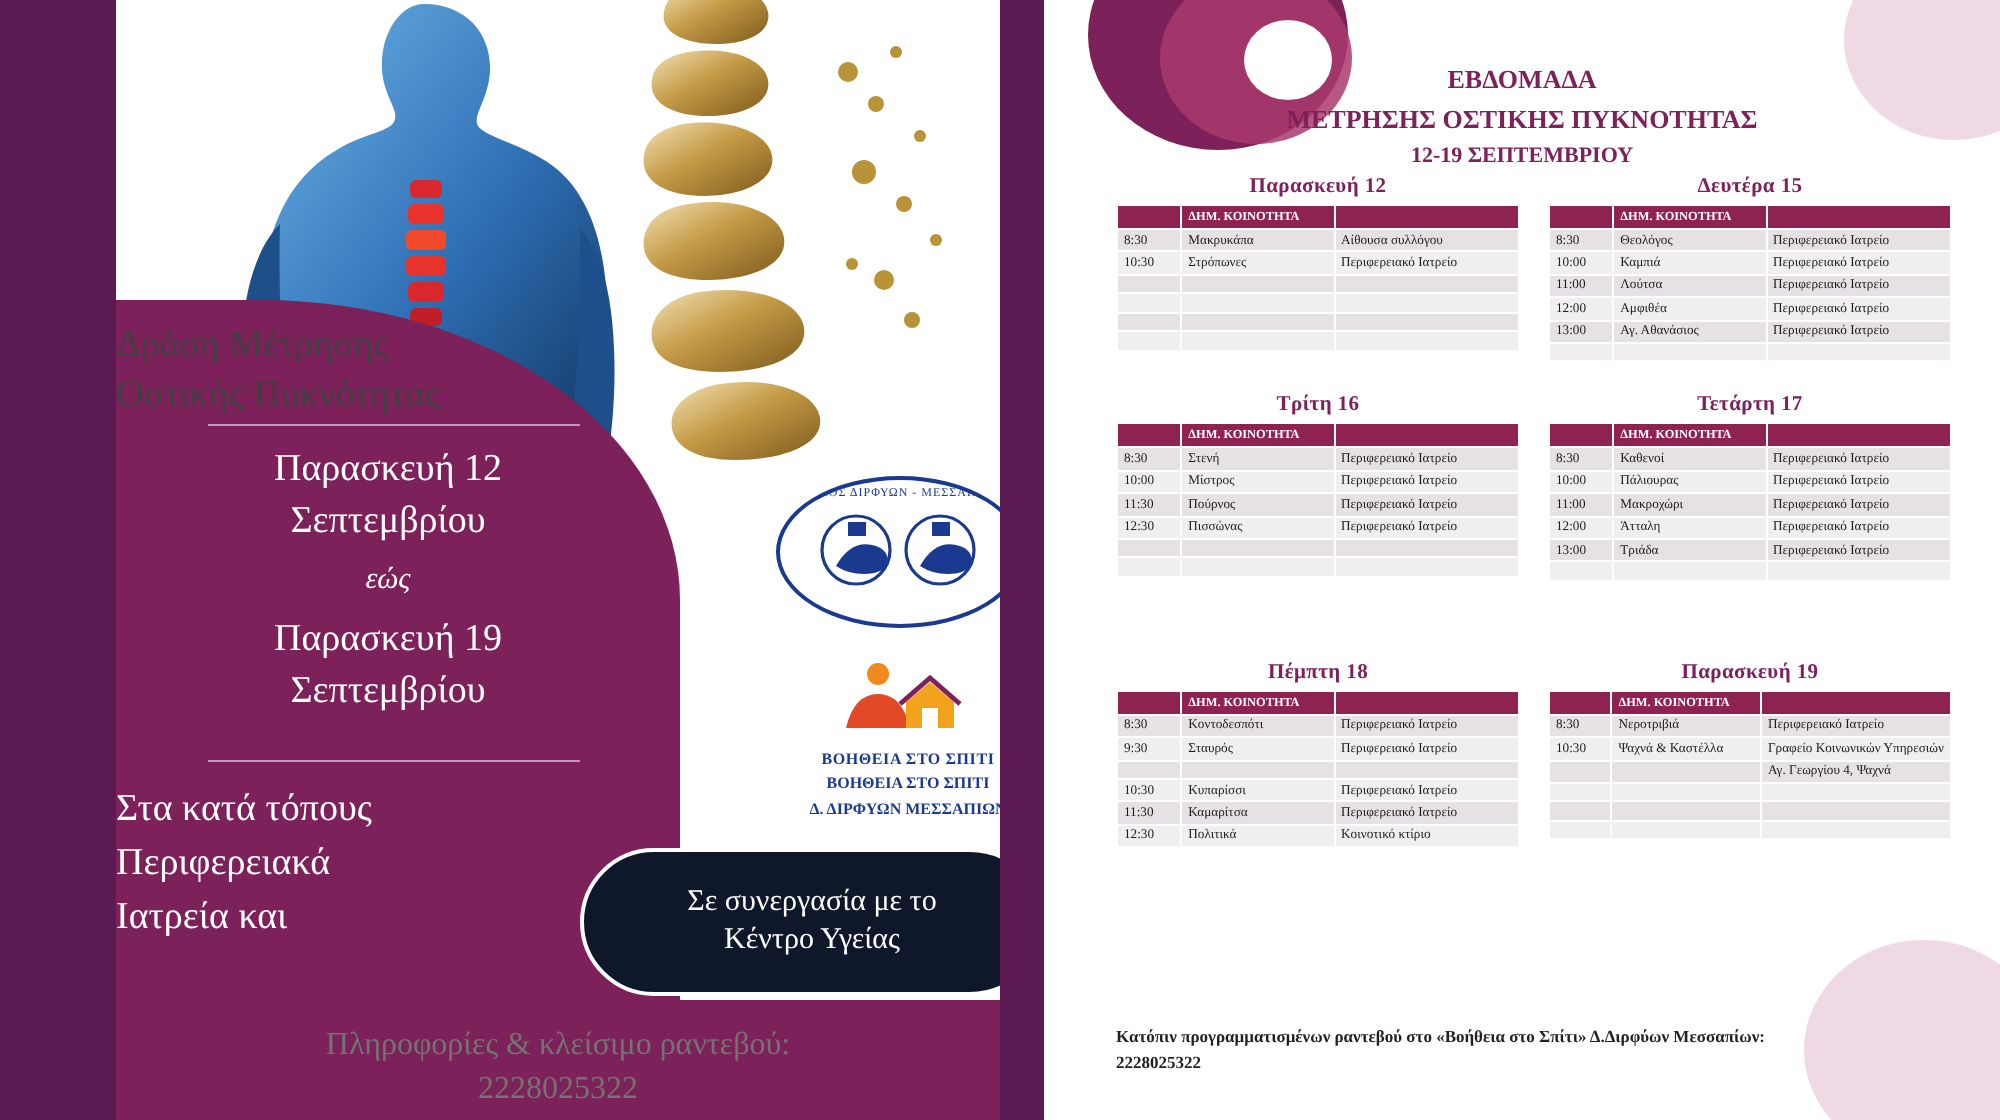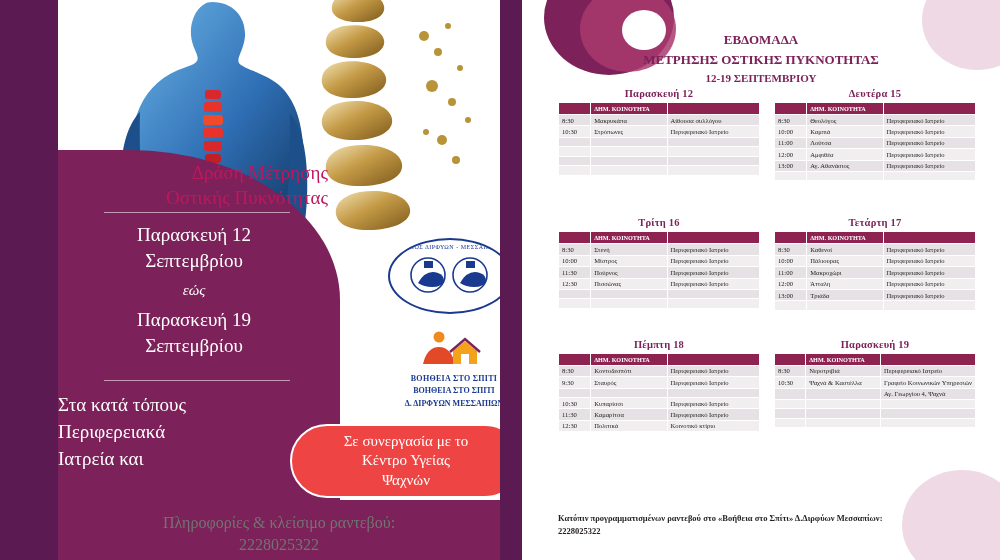--- a/index.html
+++ b/index.html
@@ -31,42 +31,42 @@
     position: absolute; left: 0; top: 150px; width: 282px; height: 410px;
     background: #7c2159;
     border-top-right-radius: 210px 150px;
   }
   #purple-bottom {
     position: absolute; left: 0; top: 500px; width: 442px; height: 60px;
     background: #7c2159;
   }
   .poster-title {
     position: absolute; left: 0; top: 160px; width: 270px;
-    color: #be185d; font-size: 19px; line-height: 1.32; text-align: right;
+    color: #404040; font-size: 19px; line-height: 1.32; text-align: left;
     font-family: "Liberation Serif", serif;
   }
   .poster-dates {
     position: absolute; left: 0; top: 222px; width: 272px;
     color: #ffffff; text-align: center; font-size: 19px; line-height: 1.38;
   }
   .poster-dates .small { font-size: 15px; display: block; margin: 6px 0; font-style: italic; }
   .divider-line {
     position: absolute; background: rgba(255,255,255,0.55); height: 1px;
   }
   .poster-where {
     position: absolute; left: 0; top: 392px; width: 272px;
     color: #ffffff; font-size: 19px; line-height: 1.42;
   }
   .poster-info {
     position: absolute; left: 0; top: 512px; width: 442px; text-align: center;
     color: #737373; font-size: 16px; line-height: 1.35;
   }
   .coop-bubble {
     position: absolute; left: 232px; top: 424px; width: 232px; height: 74px;
-    background: #ef4444; border-radius: 38px;
+    background: #0f172a; border-radius: 38px;
     color: #ffffff; text-align: center; font-size: 15px; line-height: 1.3;
     display: flex; align-items: center; justify-content: center;
     border: 2px solid #fff;
   }
 
   
   .emblem {
     position: absolute; left: 330px; top: 238px; width: 124px; height: 76px;
     border: 2px solid #1a3a8f; border-radius: 50%;
     display: flex; align-items: center; justify-content: center;
@@ -242,21 +242,20 @@
       </svg>
       <div class="logo2-title">ΒΟΗΘΕΙΑ   ΣΤΟ   ΣΠΙΤΙ</div>
       <div class="logo2-sub">ΒΟΗΘΕΙΑ ΣΤΟ ΣΠΙΤΙ</div>
       <div class="logo2-sub">Δ. ΔΙΡΦΥΩΝ ΜΕΣΣΑΠΙΩΝ</div>
     </div>
 
     <div class="coop-bubble">
       <div>
         <div>Σε συνεργασία με το</div>
         <div>Κέντρο Υγείας</div>
-        <div>Ψαχνών</div>
       </div>
     </div>
 
     <div class="poster-info">
       <div>Πληροφορίες &amp; κλείσιμο ραντεβού:</div>
       <div>2228025322</div>
     </div>
   </div>
 
   <div id="sheet">
@@ -354,21 +353,21 @@
             <tr class="empty-row">
                   <td></td>
                   <td></td>
                   <td></td>
                 </tr>
           </tbody>
             </table>
         </div>
       </div>
 
-      <div class="row-pair" style="margin-top:36px;">
+      <div class="row-pair" style="margin-top:16px;">
         <div class="block">
           <div class="block-title">Τρίτη 16</div>
           <table class="sched">
             <tbody>
                 <tr>
               <th></th>
               <th>ΔΗΜ. ΚΟΙΝΟΤΗΤΑ</th>
               <th></th>
             </tr>
             <tr>
@@ -441,21 +440,21 @@
             <tr class="empty-row">
                   <td></td>
                   <td></td>
                   <td></td>
                 </tr>
           </tbody>
             </table>
         </div>
       </div>
 
-      <div class="row-pair" style="margin-top:28px;">
+      <div class="row-pair" style="margin-top:40px;">
         <div class="block">
           <div class="block-title">Πέμπτη 18</div>
           <table class="sched">
             <tbody>
                 <tr>
               <th></th>
               <th>ΔΗΜ. ΚΟΙΝΟΤΗΤΑ</th>
               <th></th>
             </tr>
             <tr>

